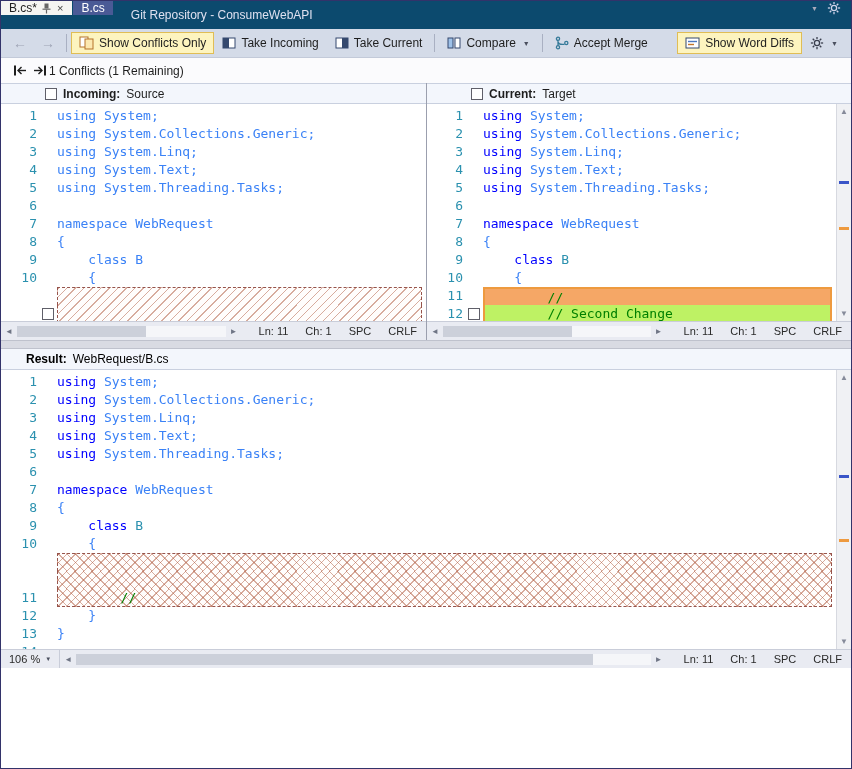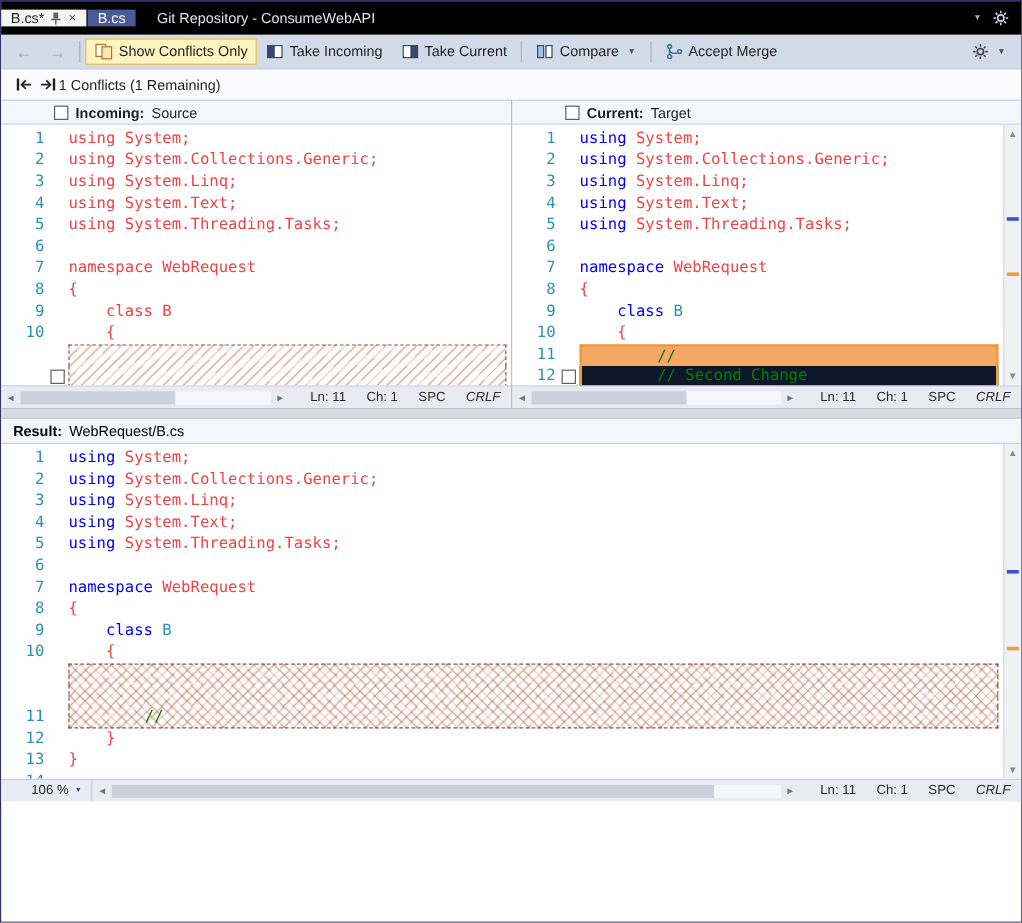--- a/index.html
+++ b/index.html
@@ -1,21 +1,21 @@
 <!DOCTYPE html>
 <html><head>
 <meta charset="utf-8">
 <style>
   * { box-sizing: border-box; }
   html,body { margin:0; padding:0; background:#fff; }
   body { width:852px; height:769px; overflow:hidden; font-family:"Liberation Sans",sans-serif; }
   .window { width:852px; height:769px; border:1px solid #33336a; display:flex; flex-direction:column; background:#fff; }
 
   
-  .titlebar { height:28px; background:#000000; display:flex; align-items:center; flex:none; color:#e8e8f4; }
+  .titlebar { height:28px; background:#0c4a6e; display:flex; align-items:flex-start; flex:none; color:#e8e8f4; }
   .tab { display:flex; align-items:center; gap:5px; padding:0 8px; font-size:12px; cursor:default; }
   .tab.active { background:#f5f5f2; color:#1e1e1e; }
   .tab.inactive { background:#4a5a96; color:#fff; margin-left:1px; }
   .tab .tab-ico { display:inline-flex; align-items:center; }
   .tab .close { font-size:11px; color:#444; padding:0 1px; }
   .win-title { align-self:center; margin-left:18px; font-size:12px; color:#dfe1f0; }
   .titlebar-right { margin-left:auto; display:flex; align-items:center; gap:9px; padding-right:10px; }
   .titlebar-right .caret { font-size:7px; color:#aab; }
 
   
@@ -48,60 +48,60 @@
   .num { width:38px; flex:none; text-align:right; padding-right:2px; color:#2b91af; }
   .marg { width:18px; flex:none; display:flex; align-items:center; justify-content:center; }
   .content { flex:1; white-space:pre; color:#1e1e1e; position:relative; }
   .pane-left .content { margin-right:4px; }
   .pane-right .content { margin-right:19px; }
   .result-code .content { margin-right:19px; }
 
   .tok-k { color:#0000ff; }
   .tok-t { color:#2b91af; }
   .tok-c { color:#008000; }
-  .tok-p { color:#ef4444; }
+  .tok-p { color:#3b82f6; }
 
   .content.hatch { background-color:#fffdfc;
     background-image:repeating-linear-gradient(135deg, rgba(176,92,64,0.5) 0px, rgba(176,92,64,0.5) 1px, transparent 1px, transparent 6px);
     border-left:1px dashed #96544c; border-right:1px dashed #96544c; }
   .content.hatch.cross { background-image:
     repeating-linear-gradient(45deg, rgba(176,92,64,0.5) 0px, rgba(176,92,64,0.5) 1px, transparent 1px, transparent 6px),
     repeating-linear-gradient(135deg, rgba(176,92,64,0.5) 0px, rgba(176,92,64,0.5) 1px, transparent 1px, transparent 6px); }
   .content.hatch-start { border-top:1px dashed #96544c; }
   .content.hatch-end { border-bottom:1px dashed #96544c; }
 
   .content.hl { border-left:2px solid #ee9a3f; border-right:2px solid #ee9a3f; }
   .content.hl-solid { background:#f5a766; }
-  .content.hl-light { background:#0f172a; }
+  .content.hl-light { background:#bef264; }
   .content.edge-top { border-top:2px solid #ee9a3f; }
   .content.edge-bottom { border-bottom:2px solid #ee9a3f; }
 
   .eof-box { display:inline-block; width:8px; height:10px; border:1px solid #4a6fa5; vertical-align:middle; margin-top:-3px; }
 
   
   .pane-status { height:19px; background:#e9ebf2; border-top:1px solid #c9cdd9; display:flex; align-items:center; font-size:11px; color:#2a2a2a; flex:none; }
   .hs-arr { width:16px; text-align:center; font-size:8px; color:#6f7585; flex:none; }
   .hs-track { flex:1; height:11px; background:#f5f6f9; position:relative; }
   .hs-thumb { position:absolute; top:0; height:11px; background:#ccd0da; }
   .status-item { margin-left:17px; flex:none; }
-  .status-item:last-child { margin-right:9px;font-style:italic; }
+  .status-item:last-child { margin-right:9px; }
 
   .vscroll { position:absolute; top:0; right:0; width:15px; height:100%; background:#f0f1f4; border-left:1px solid #d7d9e0; display:flex; flex-direction:column; }
   .vs-arr { height:15px; line-height:15px; text-align:center; font-size:8px; color:#868b9a; flex:none; }
   .vs-track { flex:1; position:relative; }
   .vs-mark { position:absolute; left:2px; right:2px; height:3px; background:#3a55c8; }
   .vs-mark.orange { background:#ee9a3f; }
 
   .splitter { height:9px; background:#d9dbe3; border-top:1px solid #bfc2cd; border-bottom:1px solid #bfc2cd; flex:none; }
 
   .result-pane { display:flex; flex-direction:column; flex:none; }
-  .result-header { height:21px; background:#f3f6fc; border-bottom:1px solid #c9d0df; display:flex; align-items:center; gap:6px; padding-left:10px; font-size:12px; flex:none;text-align:right; }
+  .result-header { height:21px; background:#f3f6fc; border-bottom:1px solid #c9d0df; display:flex; align-items:center; gap:6px; padding-left:25px; font-size:12px; flex:none;text-align:right; }
   .result-header .hdr-label { font-weight:bold; }
 
-  .bottom-status { height:19px; background:#e9ebf2; border-top:1px solid #c9cdd9; display:flex; align-items:center; font-size:11px; color:#2a2a2a; flex:none;padding-left:17px; }
+  .bottom-status { height:19px; background:#e9ebf2; border-top:1px solid #c9cdd9; display:flex; align-items:center; font-size:11px; color:#2a2a2a; flex:none; }
   .zoom { padding:0 8px; height:100%; display:flex; align-items:center; gap:5px; border-right:1px solid #c9cdd9; flex:none; }
   .zoom .caret { font-size:6px; color:#4a4f5e; }
 
   svg { display:block; }
 </style>
 </head>
 <body>
 
 <div class="window">
 
@@ -189,20 +189,30 @@
           <svg width="14" height="14" viewBox="0 0 14 14">
             <circle cx="3" cy="2.8" r="1.6" fill="none" stroke="#357a99" stroke-width="1.3"></circle>
             <circle cx="3" cy="11.2" r="1.6" fill="none" stroke="#357a99" stroke-width="1.3"></circle>
             <circle cx="11.3" cy="7" r="1.6" fill="none" stroke="#357a99" stroke-width="1.3"></circle>
             <path d="M3 4.5v5M3 6c.5 1.6 2.5 2.4 4.2 2.4h2.3" fill="none" stroke="#357a99" stroke-width="1.3"></path>
           </svg>
         </span>
       <span>Accept Merge</span>
     </div>
     <span class="tb-spacer"></span>
+    <div class="tb-btn checked">
+      <span>
+          <svg width="15" height="14">
+            <rect x="1" y="2" width="13" height="10" fill="#fff" stroke="#35496e"></rect>
+            <line x1="3" y1="5.5" x2="12" y2="5.5" stroke="#4a78c2" stroke-width="1.4"></line>
+            <line x1="3" y1="8.5" x2="9" y2="8.5" stroke="#c2762a" stroke-width="1.4"></line>
+          </svg>
+        </span>
+      <span>Show Word Diffs</span>
+    </div>
     <div class="tb-btn">
       <span>
         <svg width="14" height="14" viewBox="0 0 16 16">
             <g stroke="#3a3f4e" stroke-width="1.5">
               <line x1="8" y1="1" x2="8" y2="3.4"></line>
               <line x1="8" y1="12.6" x2="8" y2="15"></line>
               <line x1="1" y1="8" x2="3.4" y2="8"></line>
               <line x1="12.6" y1="8" x2="15" y2="8"></line>
               <line x1="3.1" y1="3.1" x2="4.8" y2="4.8"></line>
               <line x1="11.2" y1="11.2" x2="12.9" y2="12.9"></line>

